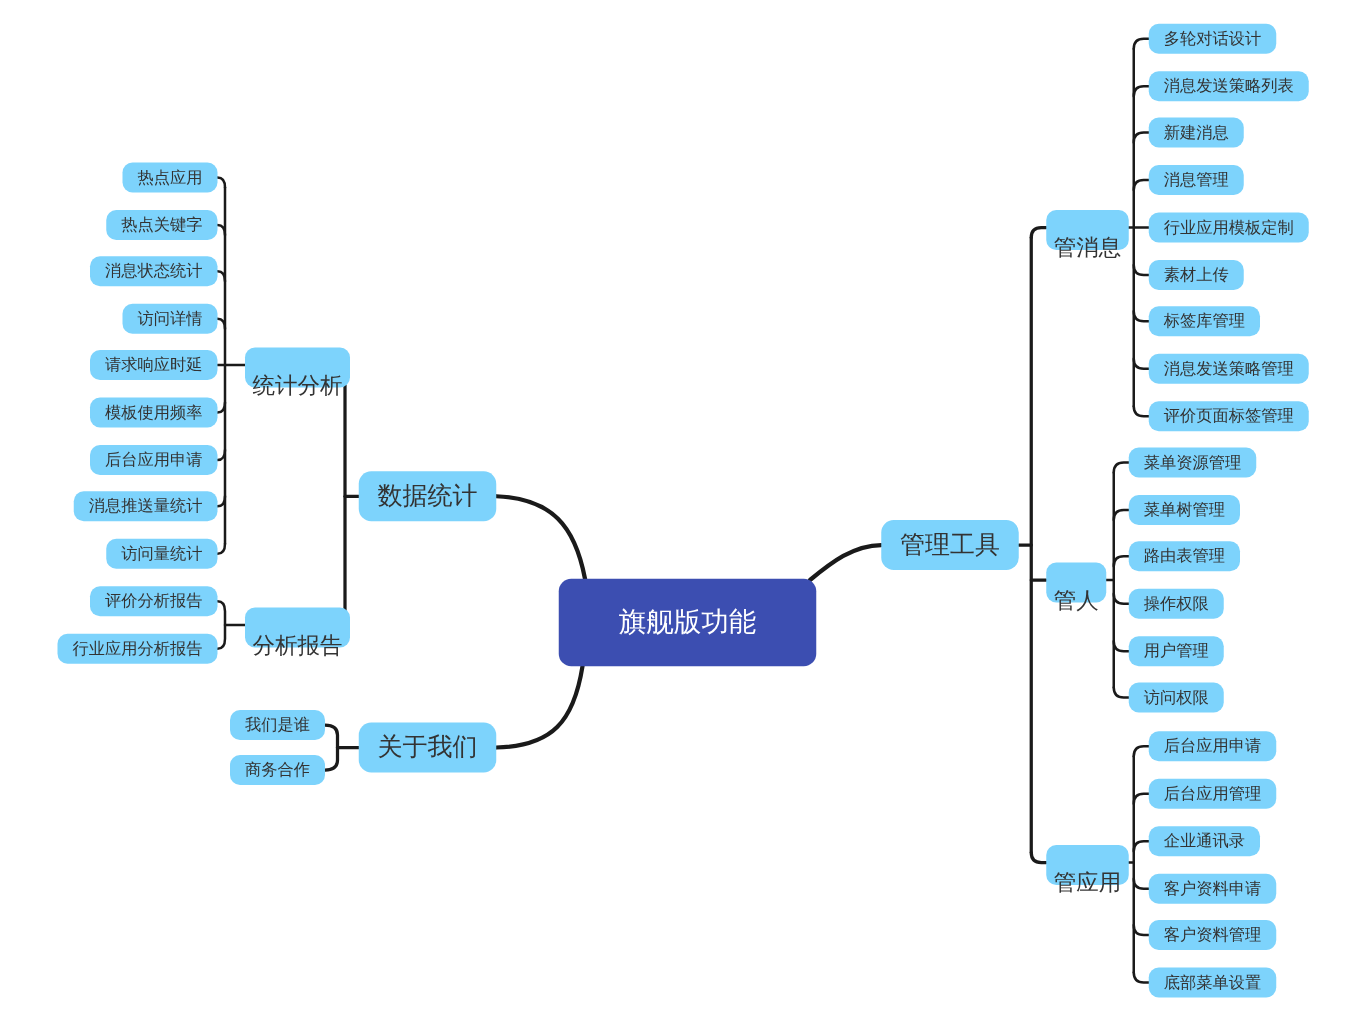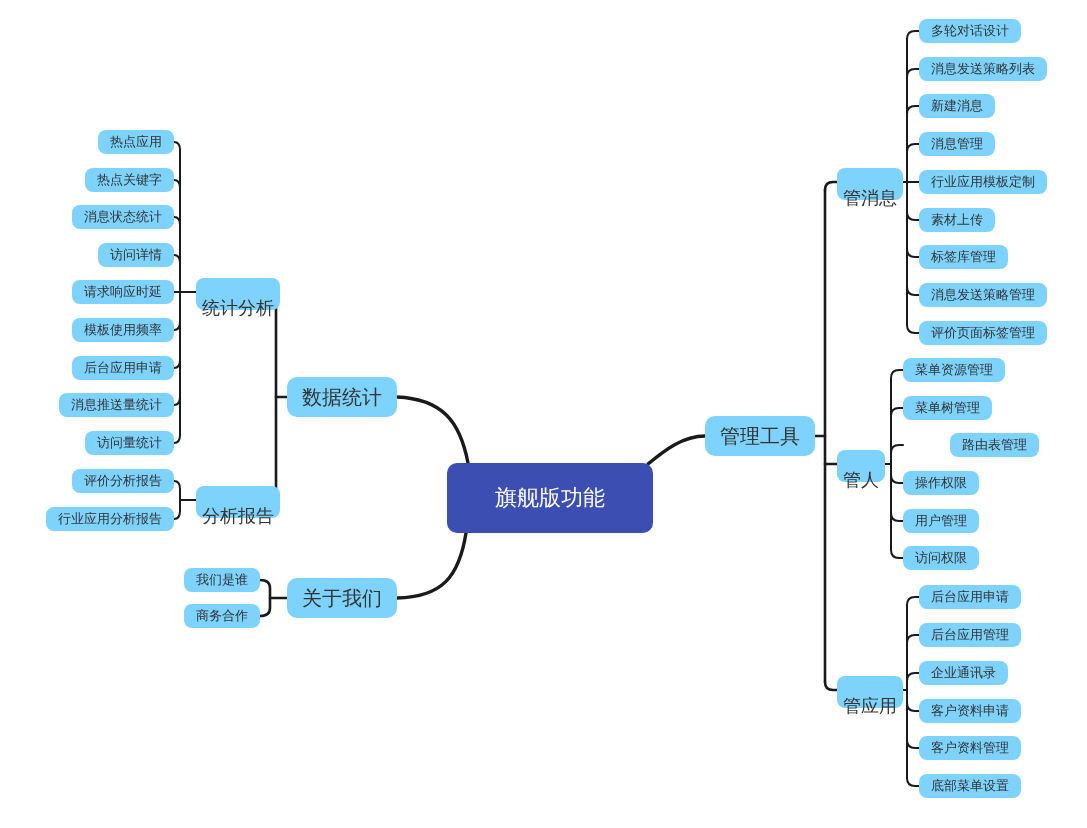--- a/index.html
+++ b/index.html
@@ -148,21 +148,21 @@
   <div class="node leaf" style="left:919px; top:94px;">新建消息</div>
   <div class="node leaf" style="left:919px; top:132px;">消息管理</div>
   <div class="node leaf" style="left:919px; top:170px;">行业应用模板定制</div>
   <div class="node leaf" style="left:919px; top:208px;">素材上传</div>
   <div class="node leaf" style="left:919px; top:245px;text-align:right;">标签库管理</div>
   <div class="node leaf" style="left:919px; top:283px;">消息发送策略管理</div>
   <div class="node leaf" style="left:919px; top:321px;">评价页面标签管理</div>
 
   <div class="node leaf" style="left:903px; top:358px;">菜单资源管理</div>
   <div class="node leaf" style="left:903px; top:396px;">菜单树管理</div>
-  <div class="node leaf" style="left:950px; top:433px;">路由表管理</div>
+  <div class="node leaf" style="left:903px; top:433px;">路由表管理</div>
   <div class="node leaf" style="left:903px; top:471px;">操作权限</div>
   <div class="node leaf" style="left:903px; top:509px;">用户管理</div>
   <div class="node leaf" style="left:903px; top:546px;">访问权限</div>
 
   <div class="node leaf" style="left:919px; top:585px;">后台应用申请</div>
   <div class="node leaf" style="left:919px; top:623px;">后台应用管理</div>
   <div class="node leaf" style="left:919px; top:661px;">企业通讯录</div>
   <div class="node leaf" style="left:919px; top:699px;">客户资料申请</div>
   <div class="node leaf" style="left:919px; top:736px;">客户资料管理</div>
   <div class="node leaf" style="left:919px; top:774px;">底部菜单设置</div>

